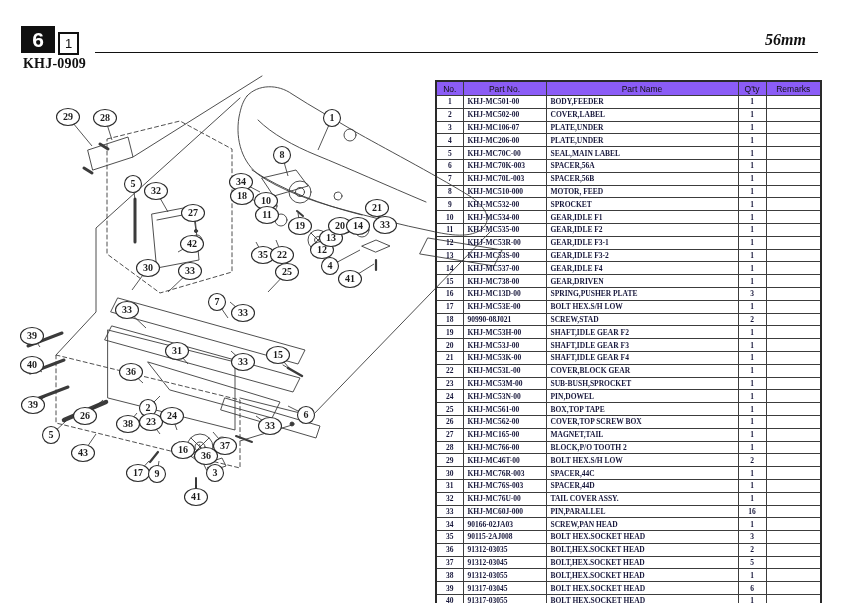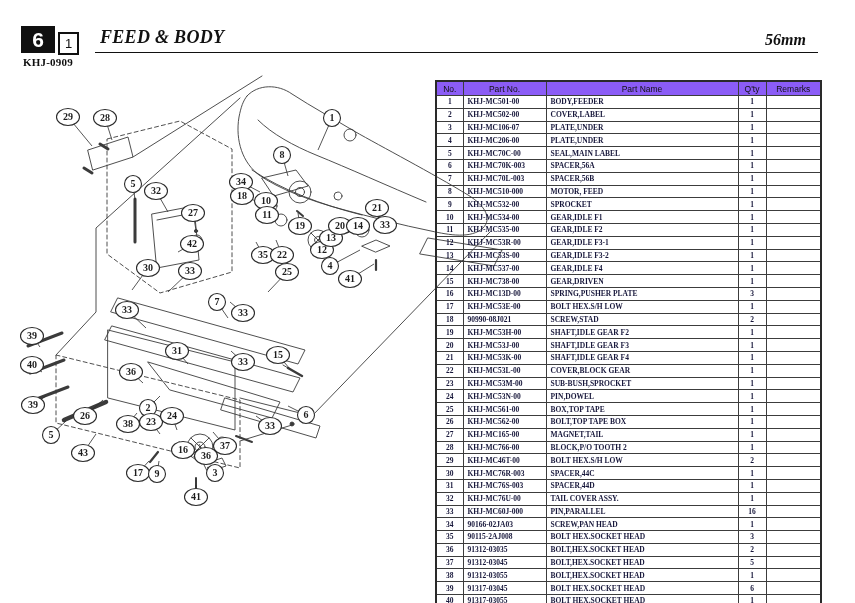--- a/index.html
+++ b/index.html
@@ -5,21 +5,21 @@
   html,body{margin:0;padding:0;background:#fff;}
   .page{position:relative;width:855px;height:603px;background:#ffffff;overflow:hidden;
         font-family:"Liberation Serif",serif;color:#111;}
   
   .sec-box{position:absolute;left:21px;top:26px;width:34px;height:27px;background:#101010;
            color:#fff;font-family:"Liberation Sans",sans-serif;font-weight:bold;font-size:21px;
            display:flex;align-items:center;justify-content:center;}
   .sub-box{position:absolute;left:58px;top:32px;width:17px;height:19px;background:#fff;
            border:2px solid #101010;color:#101010;font-family:"Liberation Sans",sans-serif;
            font-size:13px;display:flex;align-items:center;justify-content:center;}
-  .doc-code{position:absolute;left:23px;top:56px;font-size:11px;font-weight:bold;letter-spacing:.2px;}
+  .doc-code{position:absolute;left:23px;top:56px;font-size:14px;font-weight:bold;letter-spacing:.2px;}
   .page-title{position:absolute;left:100px;top:27px;margin:0;font-size:18px;font-style:italic;
               font-weight:bold;letter-spacing:.3px;}
   .size-label{position:absolute;right:49px;top:31px;font-size:16px;font-style:italic;font-weight:bold;}
   .header-rule{position:absolute;left:95px;top:52px;width:723px;height:0;border-top:1.6px solid #111;}
   
   #diagram{position:absolute;left:0;top:0;width:855px;height:603px;}
   
   .parts-table{position:absolute;left:435px;top:80px;width:385px;border-collapse:collapse;
                table-layout:fixed;border:2px solid #2a2a2a;}
   .parts-table th{background:#8b5cf6;font-family:"Liberation Sans",sans-serif;font-weight:normal;
@@ -30,21 +30,20 @@
   .parts-table td.l{text-align:left;padding-left:4px;}
 </style>
 </head>
 <body>
 
 <div class="page">
 
   <div class="sec-box">6</div>
   <div class="sub-box">1</div>
   <div class="doc-code">KHJ-0909</div>
-  <h1 class="page-title">FEED &amp; BODY</h1>
   <div class="size-label">56mm</div>
   <div class="header-rule"></div>
 
   <svg id="diagram" viewBox="0 0 855 603" xmlns="http://www.w3.org/2000/svg">
     <g stroke="#3b3b3b" stroke-width="0.9" fill="none" stroke-linejoin="round" stroke-linecap="round">
 
       <path d="M88,150 L128,137 L133,157 L93,170 Z"></path>
       <path d="M100,144 L108,149" stroke-width="3"></path>
       <path d="M84,168 L92,173" stroke-width="3"></path>
 
@@ -570,21 +569,21 @@
         <tr>
           <td>25</td>
           <td class="l">KHJ-MC561-00</td>
           <td class="l">BOX,TOP TAPE</td>
           <td>1</td>
           <td></td>
         </tr>
         <tr>
           <td>26</td>
           <td class="l">KHJ-MC562-00</td>
-          <td class="l">BOLT,TOP TAPE BOX</td>
+          <td class="l">COVER,TOP SCREW BOX</td>
           <td>1</td>
           <td></td>
         </tr>
         <tr>
           <td>27</td>
           <td class="l">KHJ-MC165-00</td>
           <td class="l">MAGNET,TAIL</td>
           <td>1</td>
           <td></td>
         </tr>

